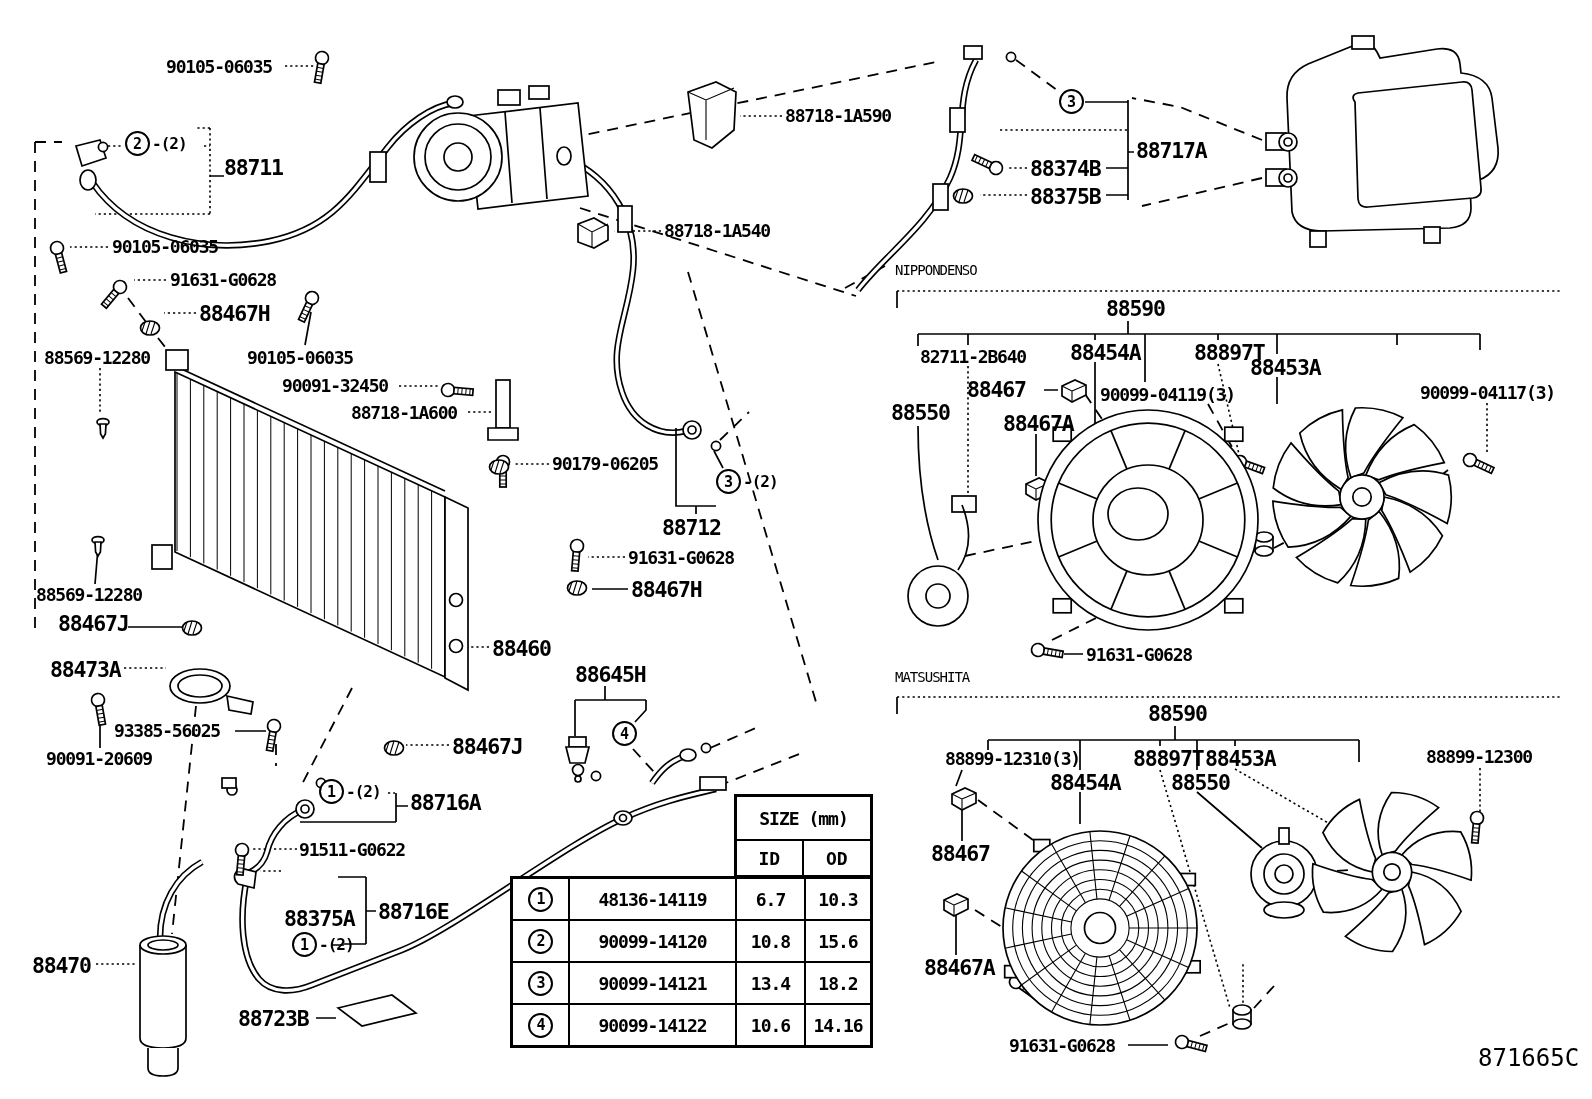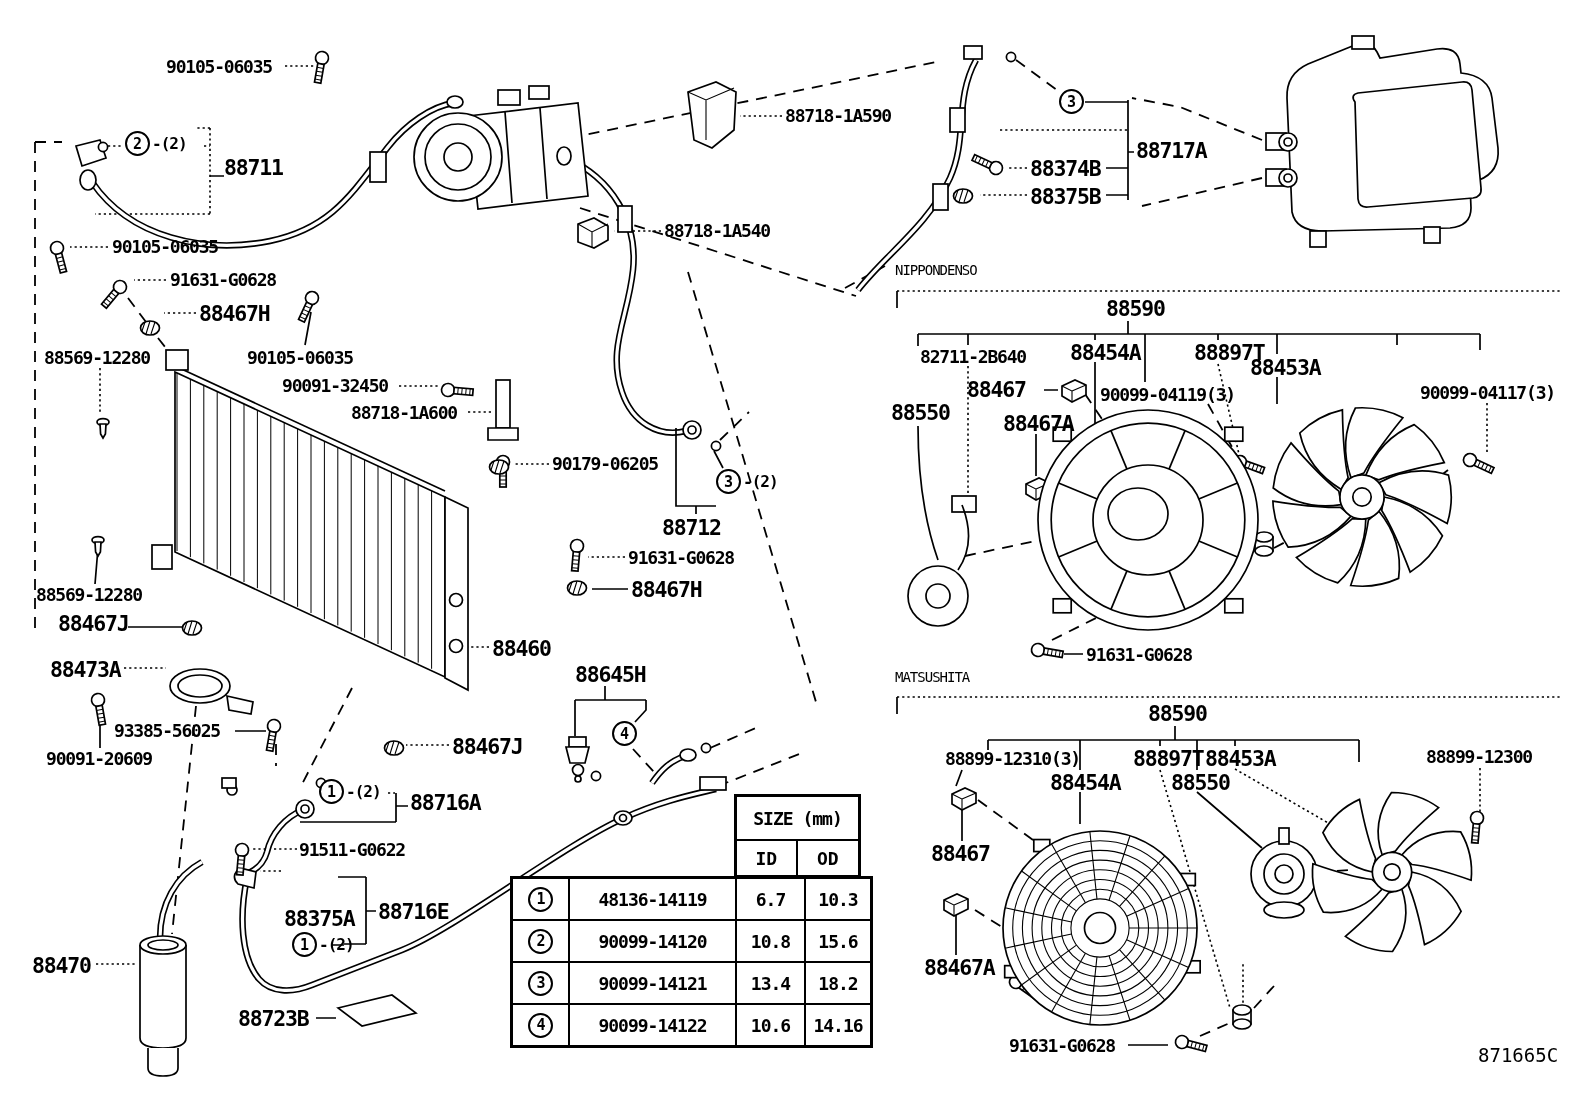--- a/index.html
+++ b/index.html
@@ -2,27 +2,27 @@
 <html><head>
 <meta charset="utf-8">
 <style>
   html,body{margin:0;padding:0;background:#fff}
   .canvas{position:relative;width:1592px;height:1099px;background:#fff;color:#000;
           font-family:"DejaVu Sans Mono",monospace;overflow:hidden}
   svg.art{position:absolute;left:0;top:0}
   .lbl{position:absolute;font-weight:bold;font-size:18px;letter-spacing:-1.2px;white-space:nowrap;line-height:1}
   .lbl-lg{font-size:21.5px}
   .sec{position:absolute;font-weight:normal;font-size:14px;letter-spacing:-1px;line-height:1}
-  .code{position:absolute;font-size:19px;letter-spacing:0;line-height:1}
+  .code{position:absolute;font-size:24px;letter-spacing:0;line-height:1}
   .callout{position:absolute;display:flex;align-items:center;font-weight:bold}
   .co{display:flex;align-items:center;justify-content:center;width:25px;height:25px;
       border:2px solid #000;border-radius:50%;font-size:15px;background:#fff;box-sizing:border-box}
   .suffix{font-size:16px;font-weight:bold;margin-left:2px;letter-spacing:-1px}
   
-  .size-head{position:absolute;left:734px;top:794px;width:127px;border:3px solid #000;background:#fff;box-sizing:border-box}
+  .size-head{position:absolute;left:734px;top:794px;width:139px;border:3px solid #000;background:#fff;box-sizing:border-box}
   .size-head .title{height:42px;display:flex;align-items:center;justify-content:center;
       font-size:18px;font-weight:bold;border-bottom:2px solid #000;letter-spacing:-1px}
   .size-head .cols{display:grid;grid-template-columns:1fr 1fr;height:34px}
   .size-head .cols div{display:flex;align-items:center;justify-content:center;font-size:18px;font-weight:bold}
   .size-head .cols div:first-child{border-right:2px solid #000}
   .size-body{position:absolute;left:510px;top:876px;width:363px;border:3px solid #000;background:#fff;box-sizing:border-box}
   .size-body .row{display:grid;grid-template-columns:57px 167px 69px 1fr;height:40px;border-bottom:2px solid #000}
   .size-body .row:last-child{border-bottom:none}
   .size-body .cell{display:flex;align-items:center;justify-content:center;font-weight:bold;
       font-size:18px;border-right:2px solid #000;letter-spacing:-1px}

